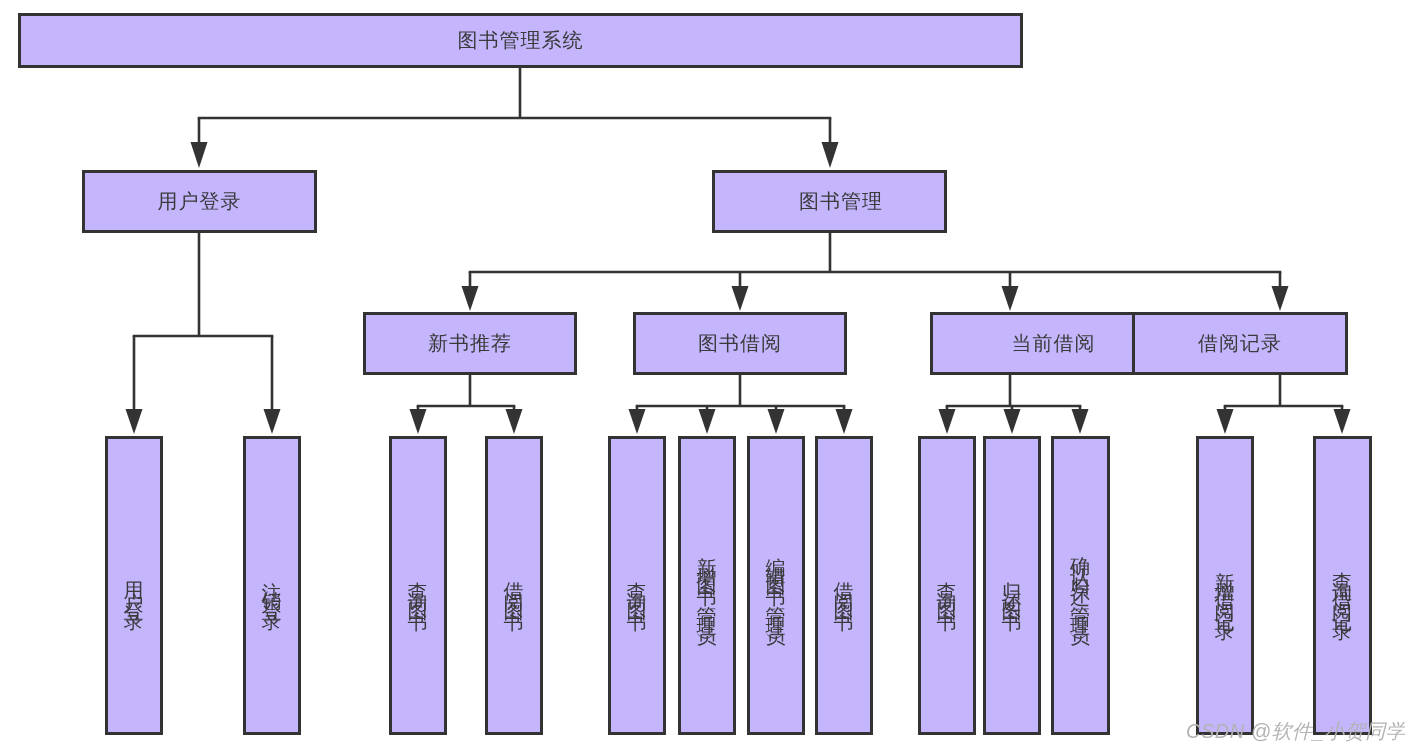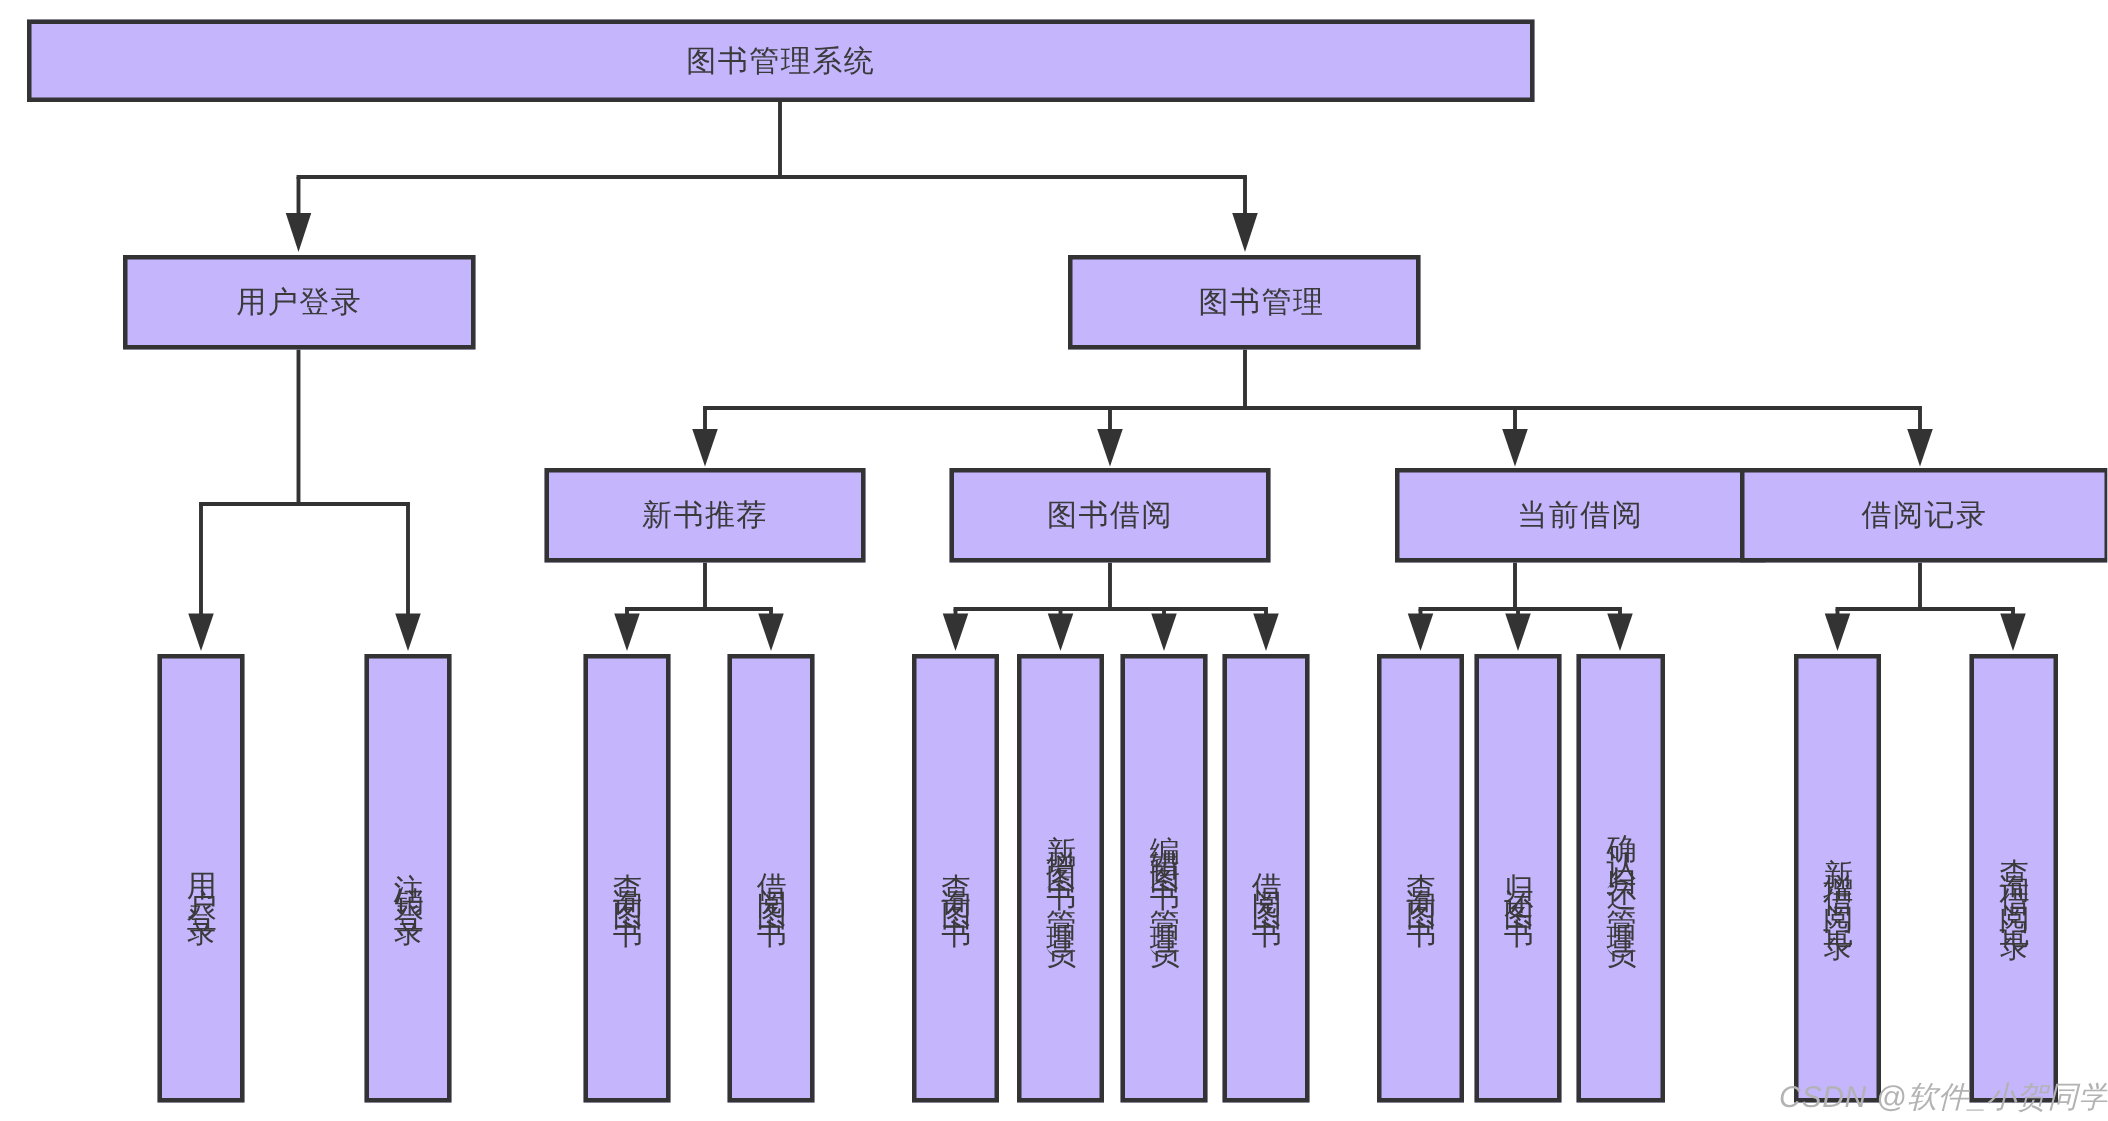--- a/index.html
+++ b/index.html
@@ -34,21 +34,21 @@
   
   .n-root{left:18px;top:13px;width:1005px;height:55px;}
   
   .n-user-login{left:82px;top:170px;width:235px;height:63px;}
   .n-book-mgmt{left:712px;top:170px;width:235px;height:63px;padding-left:23px;}
   
   .lvl3{top:312px;height:63px;width:214px;text-align:center;}
   .n-new-book{left:363px;}
   .n-book-borrow{left:633px;}
   .n-cur-borrow{left:930px;width:247px;}
-  .n-borrow-rec{left:1160px;width:246px;}
+  .n-borrow-rec{left:1132px;width:216px;}
   
   .leaf{top:436px;height:299px;width:58px;}
   .l-ul1{left:105px;}
   .l-ul2{left:243px;}
   .l-nbr1{left:389px;}
   .l-nbr2{left:485px;}
   .l-bb1{left:608px;}
   .l-bb2{left:678px;}
   .l-bb3{left:747px;}
   .l-bb4{left:815px;}

